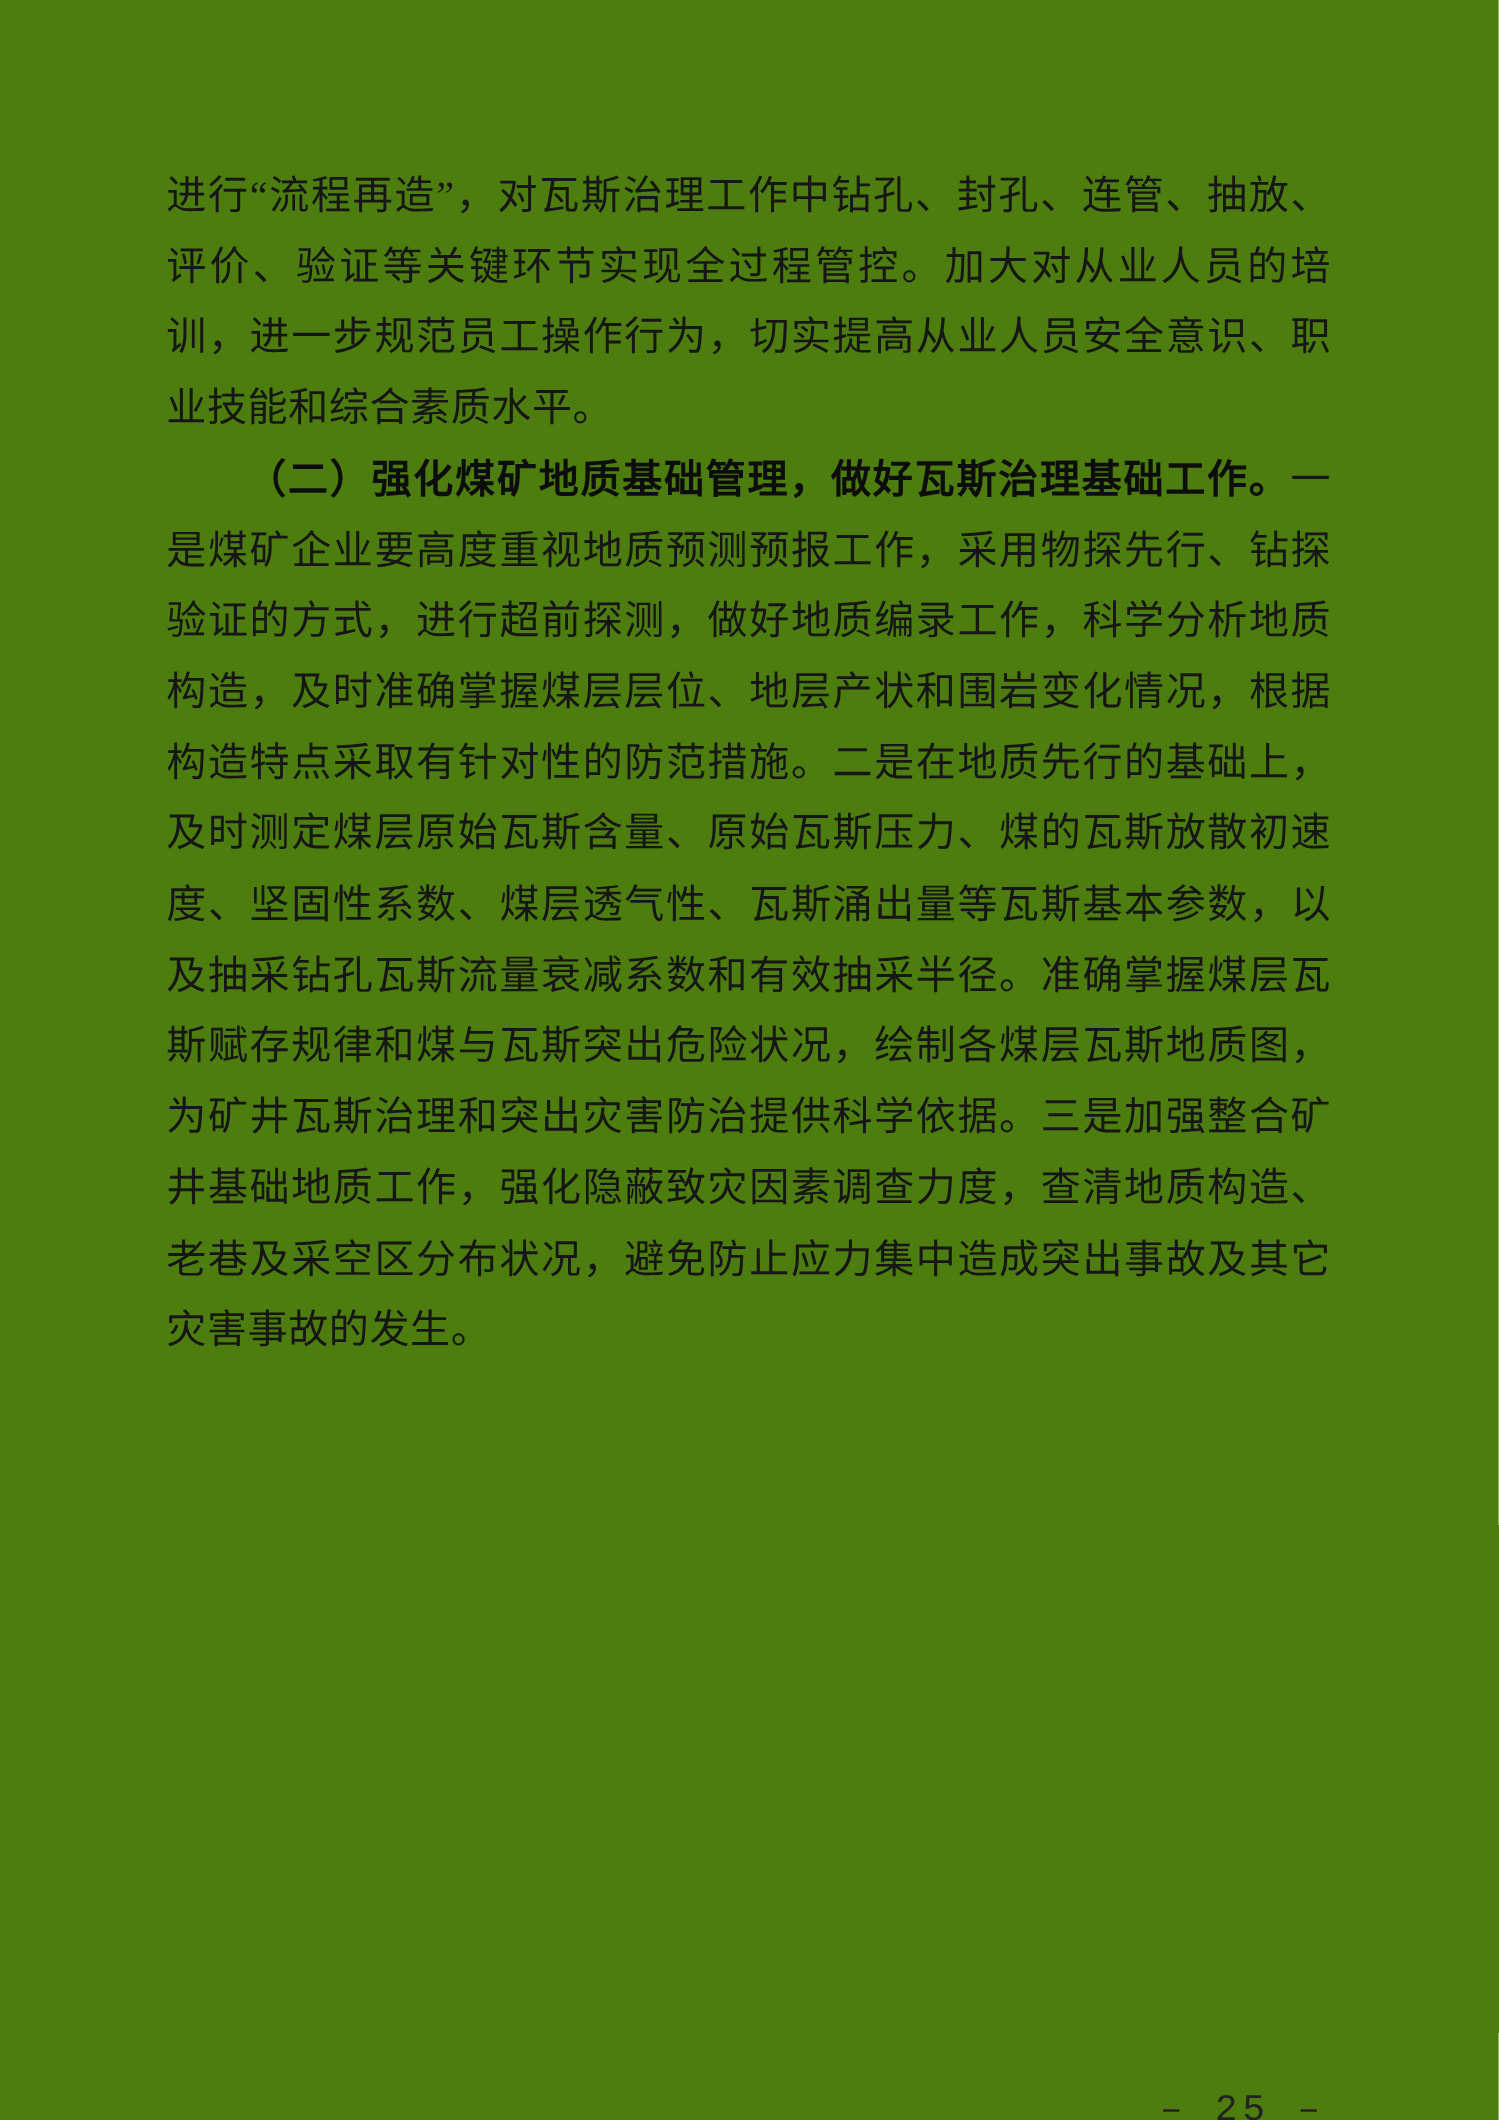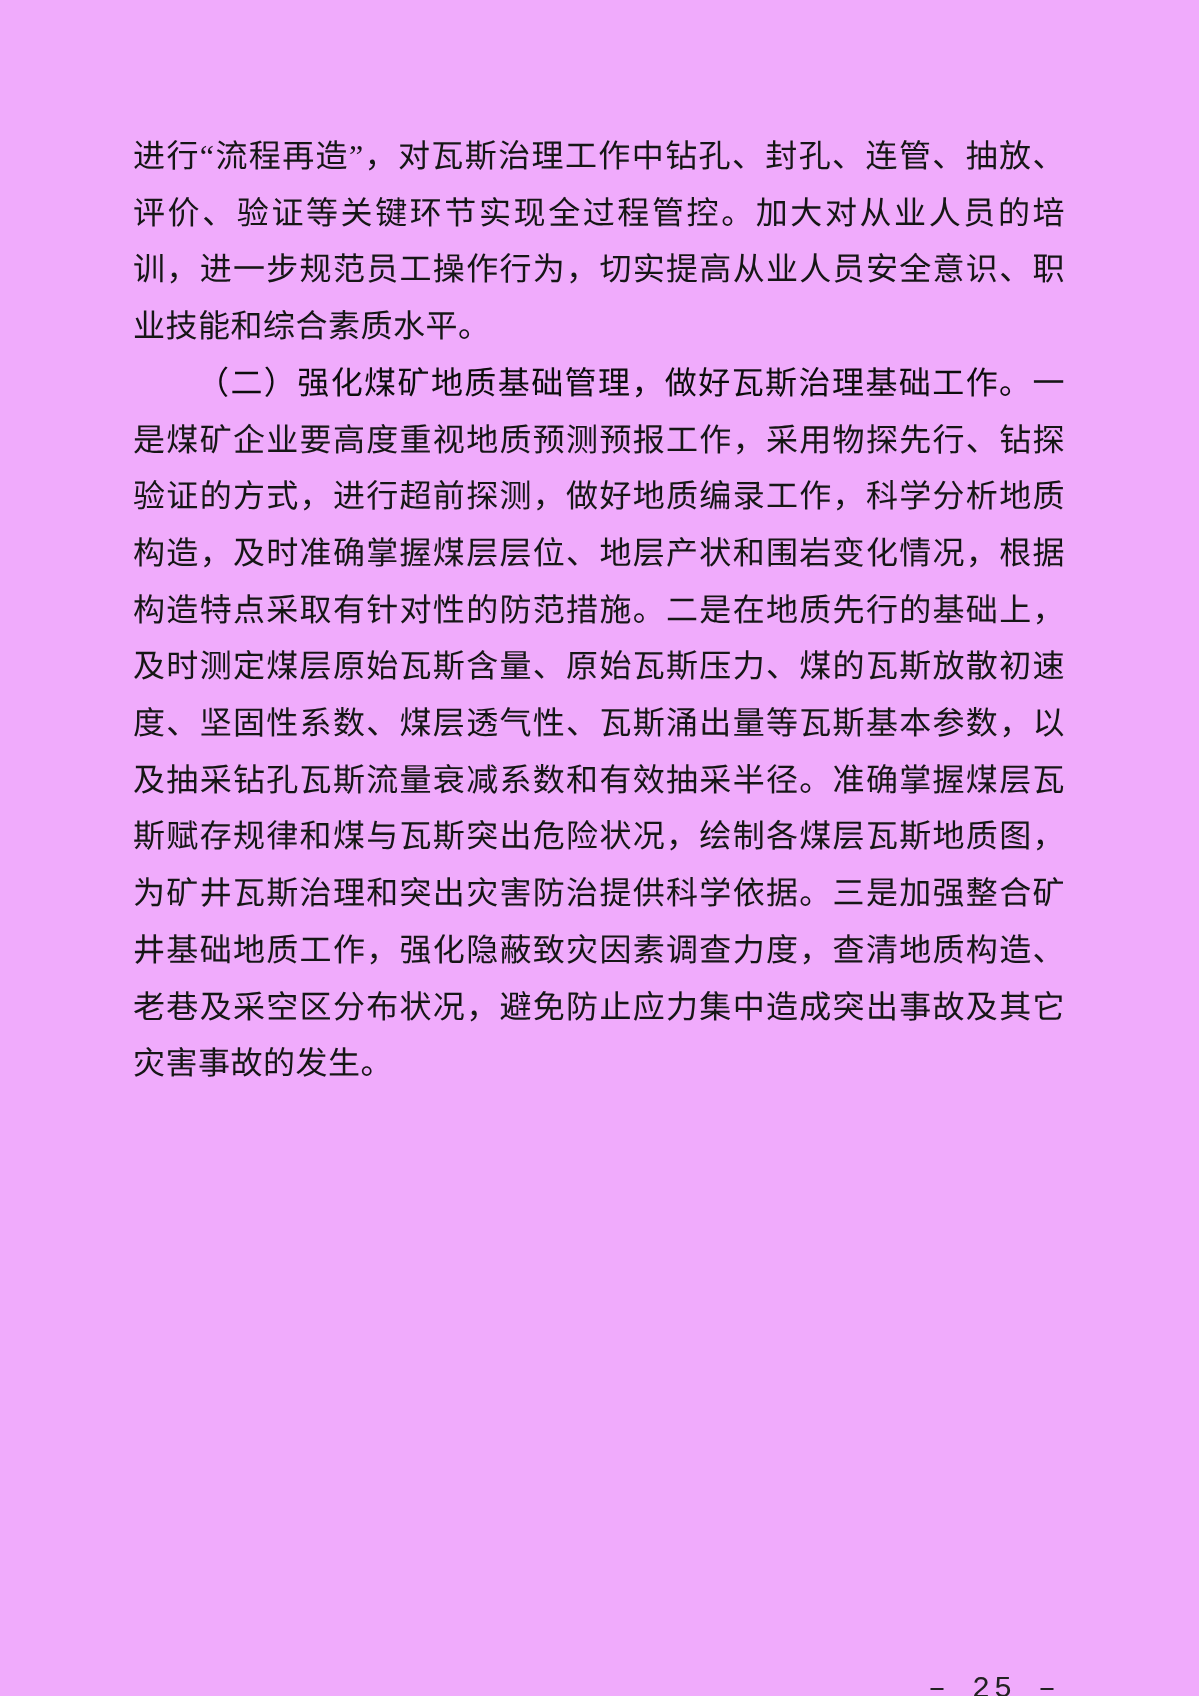--- a/index.html
+++ b/index.html
@@ -6,21 +6,21 @@
 
   html, body {
     background: #ffffff;
     font-family: "Liberation Serif", "DejaVu Serif", serif;
   }
 
   .page {
     position: relative;
     width: 1199px;
     height: 1696px;
-    background: #f0abfc;
+    background: #4d7c0f;
     overflow: hidden;
   }
 
   .body-text {
     position: absolute;
     left: 133px;
     top: 128px;
     width: 932px;
     color: #161616;
     font-size: 32px;
@@ -30,21 +30,21 @@
     letter-spacing: 0.5px;
   }
 
   .para { margin: 0; }
 
   .para.indent { text-indent: 2em; }
 
   .seg { font-weight: normal; }
 
   .seg.bold {
-    font-weight: normal;
+    font-weight: bold;
     
     color: #0d0d0d;
   }
 
   .page-number {
     position: absolute;
     top: 1672px;
     right: 139px;
     font-size: 30px;
     line-height: 34px;

